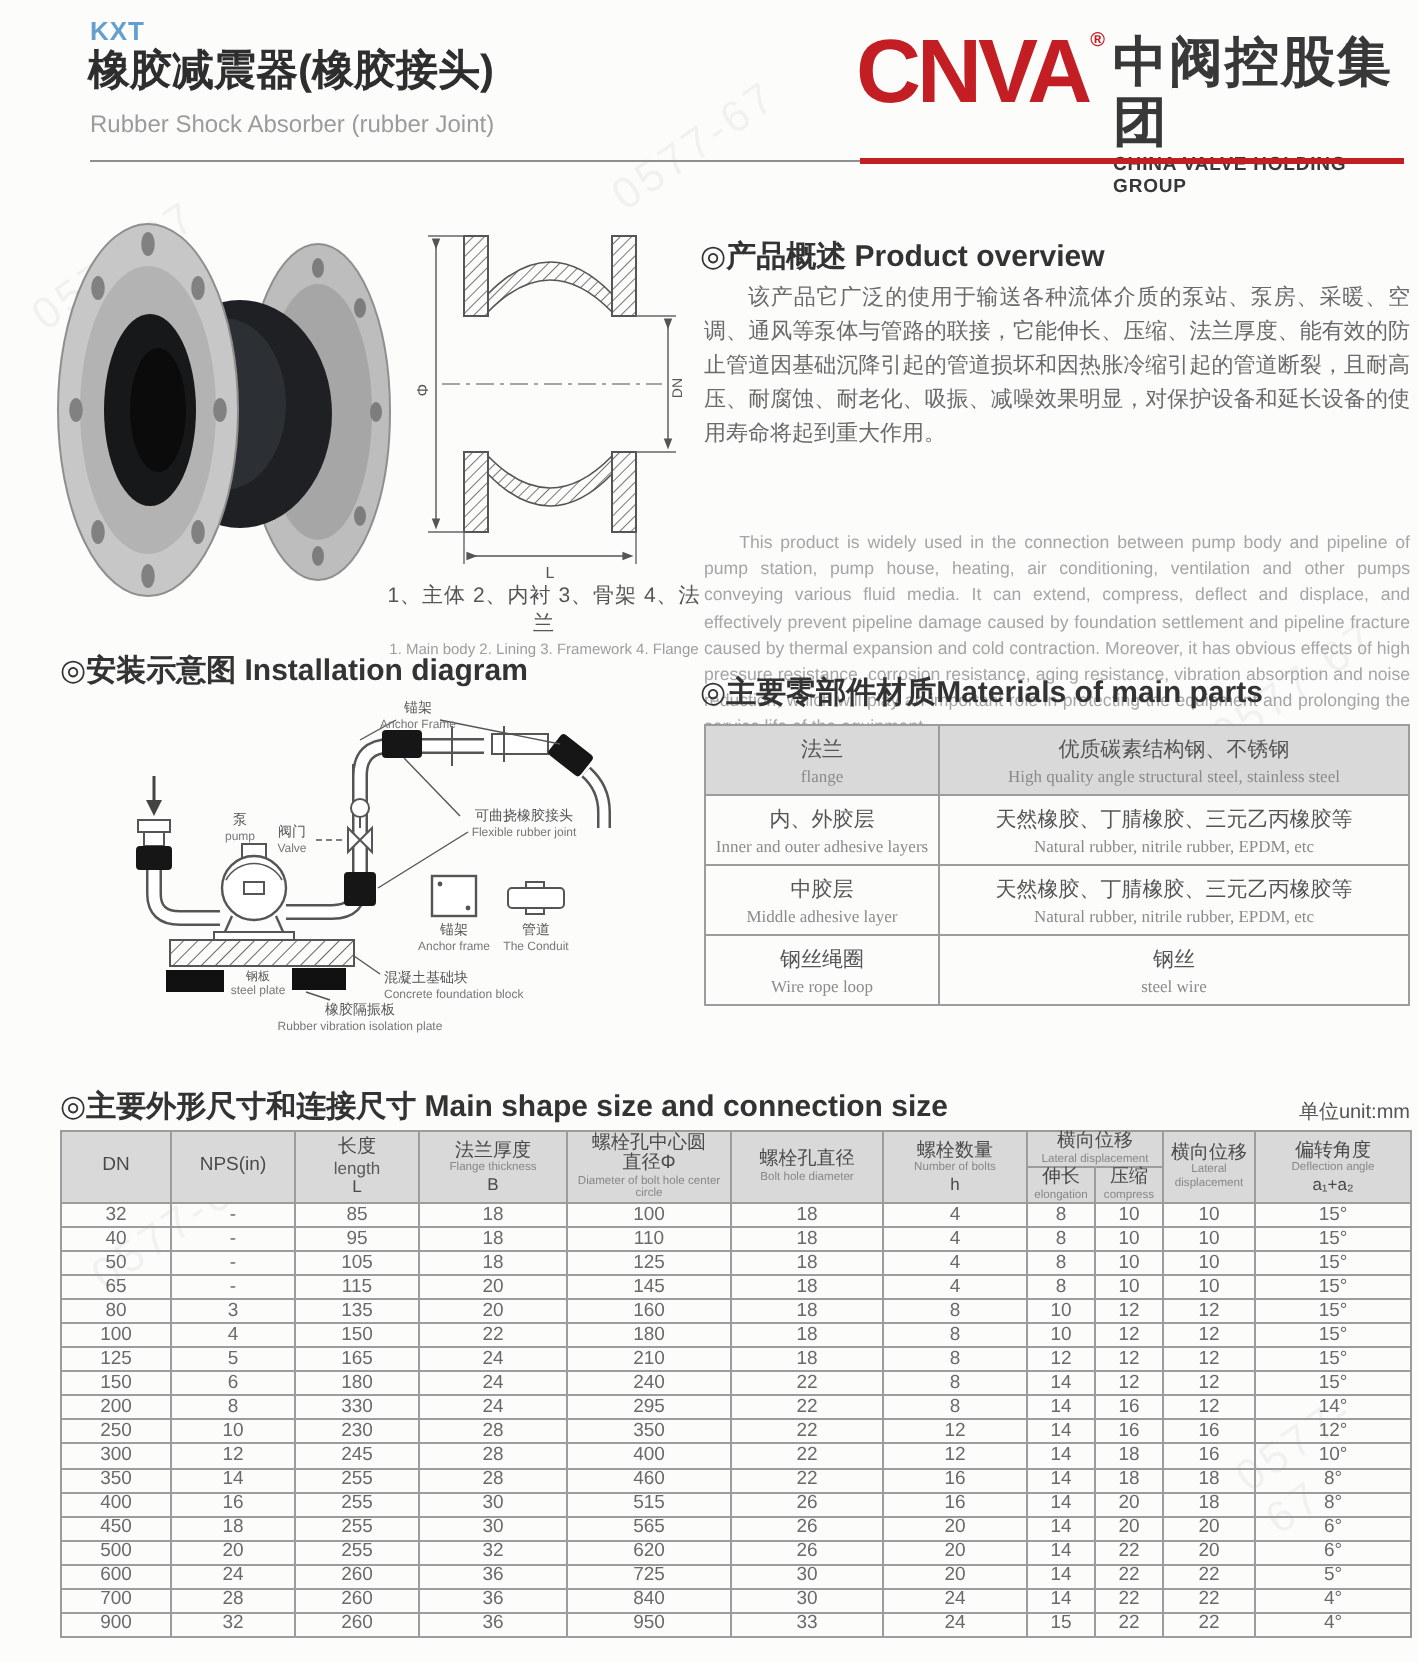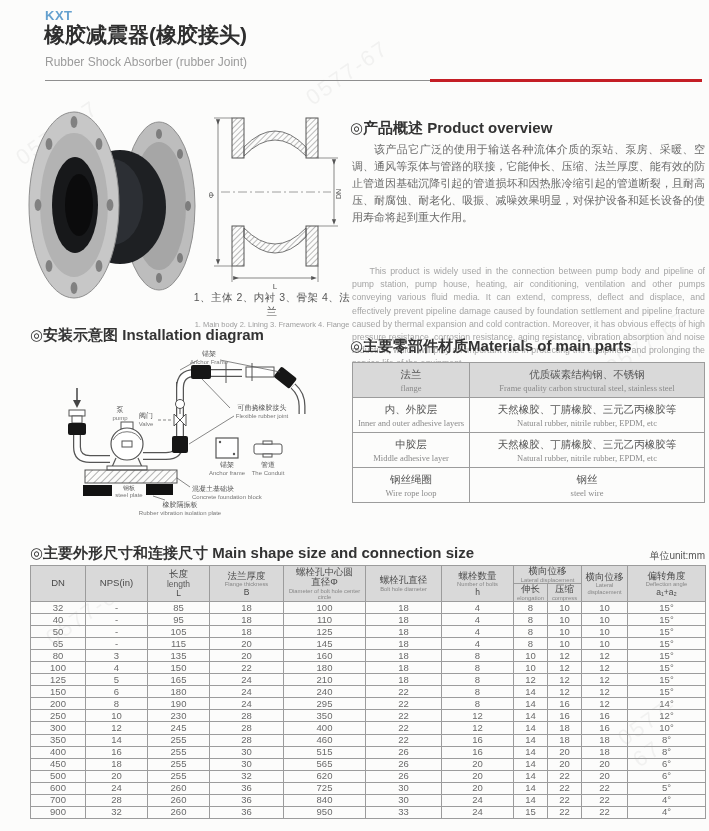--- a/index.html
+++ b/index.html
@@ -54,20 +54,28 @@
 
   <span class="wm" style="left:10px;top:120px;">0577-67</span>
   <span class="wm" style="left:300px;top:60px;">0577-67</span>
   <span class="wm" style="left:600px;top:330px;">0577-67</span>
   <span class="wm" style="left:40px;top:600px;">0577-67</span>
   <span class="wm" style="left:620px;top:700px;">0577-67</span>
 
   <div class="abs" id="kxt">KXT</div>
   <div class="abs" id="title-cn">橡胶减震器(橡胶接头)</div>
   <div class="abs" id="title-en">Rubber Shock Absorber (rubber Joint)</div>
+  <div class="abs" id="logo">
+    <span class="brand">CNVA</span>
+    <span class="reg">®</span>
+    <span class="co">
+      <span class="co-cn">中阀控股集团</span>
+      <span class="co-en">CHINA VALVE HOLDING GROUP</span>
+    </span>
+  </div>
   <div class="abs" id="rule-gray"></div>
   <div class="abs" id="rule-red"></div>
 
   <svg class="abs" style="left:22px;top:106px;" width="180" height="205" viewBox="0 0 180 205">
     <ellipse cx="137" cy="100" rx="36" ry="84" fill="#bdbdbd" stroke="#8f8f8f"></ellipse>
     <ellipse cx="137" cy="100" rx="27" ry="64" fill="#a6a6a6"></ellipse>
     <g fill="#7d7d7d">
       <ellipse cx="137" cy="28" rx="3" ry="5"></ellipse>
         <ellipse cx="158" cy="48" rx="3" ry="5"></ellipse>
       <ellipse cx="166" cy="100" rx="3" ry="5"></ellipse>
@@ -233,21 +241,21 @@
         <col>
       </colgroup>
     <tbody>
         <tr class="shaded">
           <td>
             <div class="cn">法兰</div>
             <div class="en">flange</div>
           </td>
           <td>
             <div class="cn">优质碳素结构钢、不锈钢</div>
-            <div class="en">Frame quality carbon structural steel, stainless steel</div>
+            <div class="en">High quality angle structural steel, stainless steel</div>
           </td>
         </tr>
         <tr>
           <td>
             <div class="cn">内、外胶层</div>
             <div class="en">Inner and outer adhesive layers</div>
           </td>
           <td>
             <div class="cn">天然橡胶、丁腈橡胶、三元乙丙橡胶等</div>
             <div class="en">Natural rubber, nitrile rubber, EPDM, etc</div>
@@ -452,21 +460,21 @@
           <td>22</td>
           <td>8</td>
           <td>14</td>
           <td>12</td>
           <td>12</td>
           <td>15°</td>
         </tr>
         <tr>
           <td>200</td>
           <td>8</td>
-          <td>190</td>
+          <td>330</td>
           <td>24</td>
           <td>295</td>
           <td>22</td>
           <td>8</td>
           <td>14</td>
           <td>16</td>
           <td>12</td>
           <td>14°</td>
         </tr>
         <tr>

